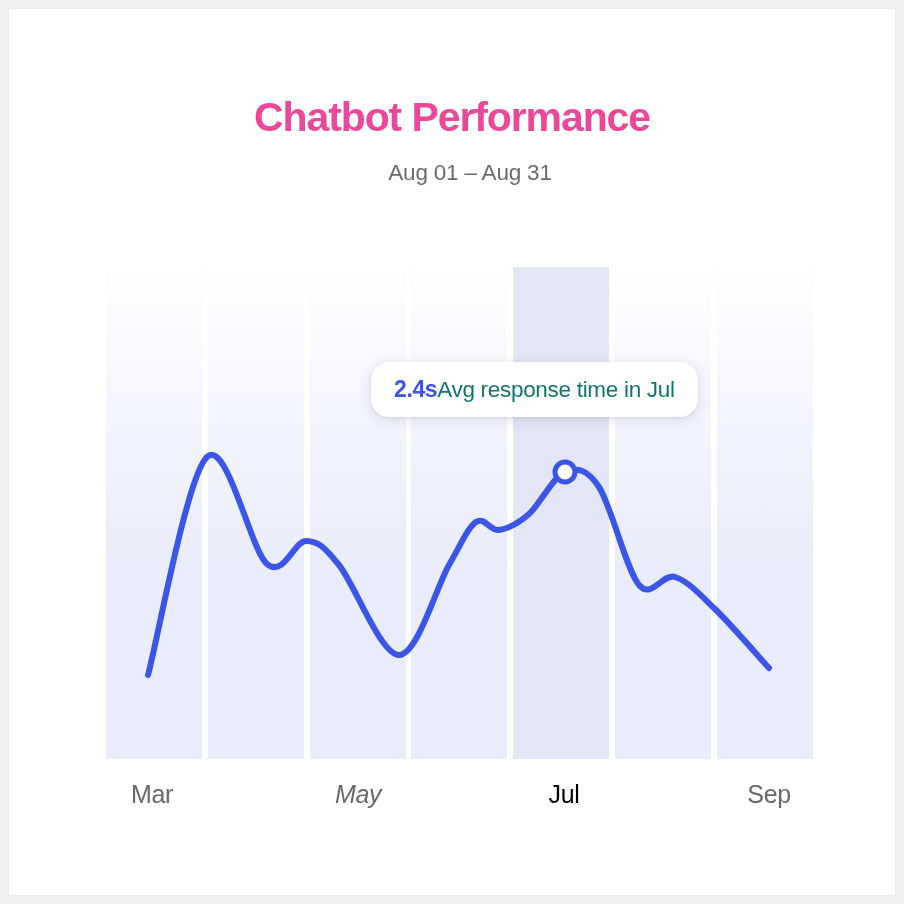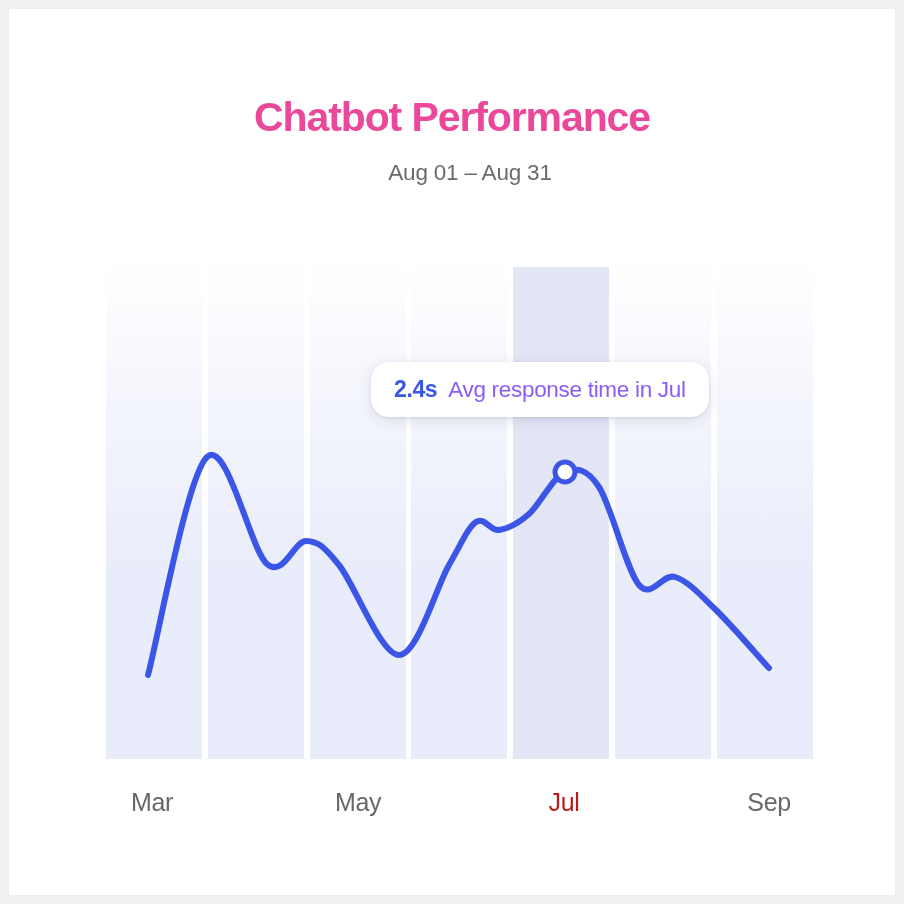--- a/index.html
+++ b/index.html
@@ -67,56 +67,55 @@
   }
 
   
   #tooltip {
     position:absolute;
     left:362px; top:353px;
     height:55px;
     padding:0 23px;
     display:flex;
     align-items:center;
-    gap:11px;
     background:#ffffff;
     border-radius:18px;
     box-shadow:0 3px 14px rgba(40,45,90,0.13), 0 1px 3px rgba(40,45,90,0.09);
     white-space:nowrap;
   }
   #tooltip-value {
     font-size:23px;
     font-weight:700;
     letter-spacing:-0.4px;
     color:#3b55e6;
   }
   #tooltip-label {
     font-size:22.5px;
     font-weight:400;
     letter-spacing:-0.3px;
-    color:#8b5cf6;
+    color:#0f766e;
   }
 
   
   #xaxis {
     position:absolute;
     left:89px; top:770px;
     width:712px; height:44px;
   }
   .xtick {
     position:absolute;
-    top:8px;
+    top:0;
     font-size:25px;
     font-weight:400;
     letter-spacing:-0.4px;
     color:#68686c;
     transform:translateX(-50%);
     line-height:1.2;
   }
-  .xtick.highlight { color:#b91c1c; }
+  .xtick.highlight { color:#000000; }
 </style>
 </head>
 <body>
 
 <div id="card">
 
   <div id="header">
     <div id="chart-title">Chatbot Performance</div>
     <div id="chart-subtitle">Aug 01 – Aug 31</div>
   </div>
@@ -138,18 +137,18 @@
     </svg>
   </div>
 
   <div id="tooltip">
     <span id="tooltip-value">2.4s</span>
     <span id="tooltip-label">Avg response time in Jul</span>
   </div>
 
   <div id="xaxis">
       <div class="xtick" style="left: 54px;">Mar</div>
-      <div class="xtick" style="left: 260px;">May</div>
+      <div class="xtick" style="left: 260px; font-style: italic;">May</div>
       <div class="xtick highlight" style="left: 466px;">Jul</div>
       <div class="xtick" style="left: 671px; text-align: right;">Sep</div>
     </div>
 
 </div>
 
 </body></html>

